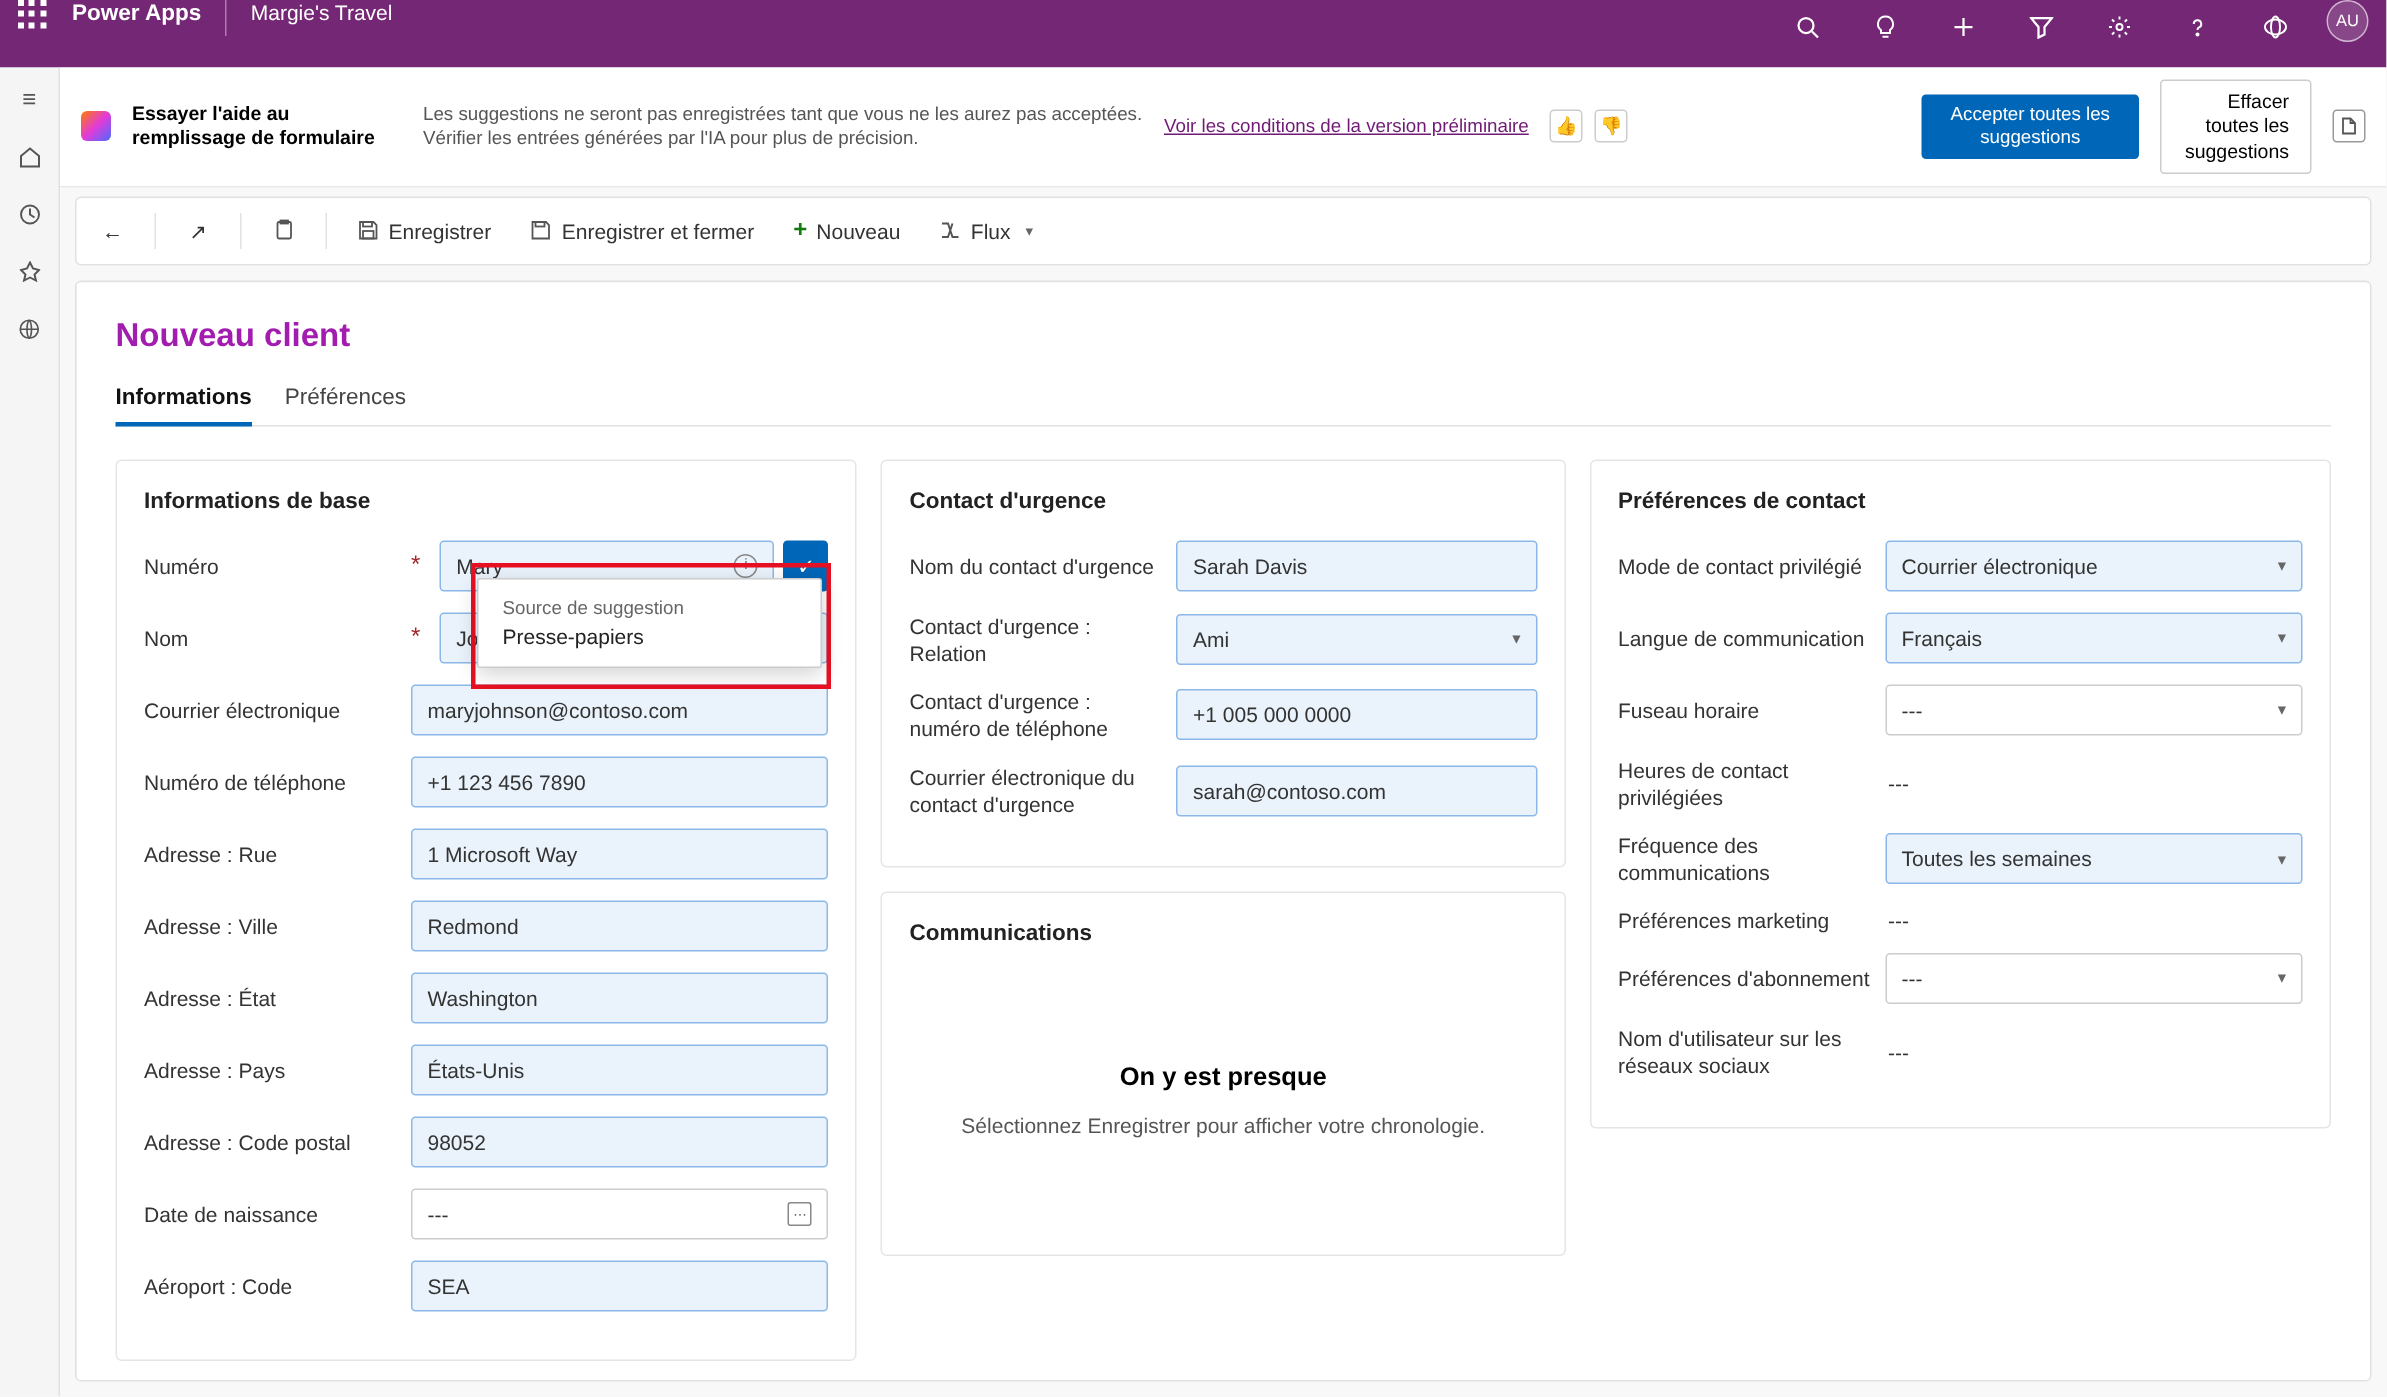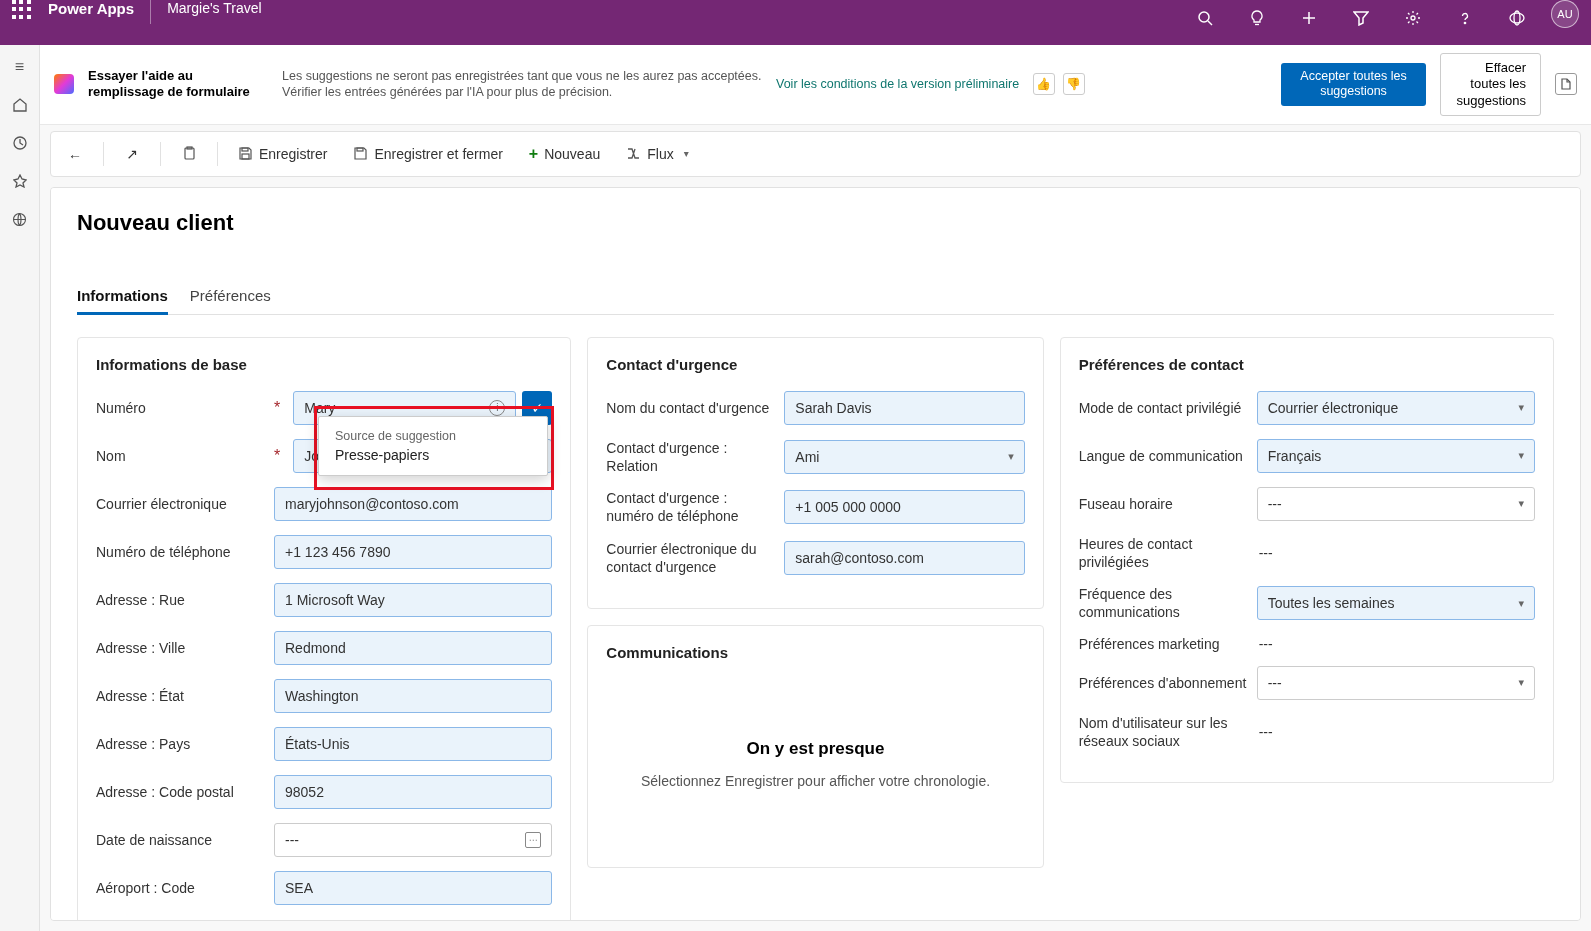--- a/index.html
+++ b/index.html
@@ -14,32 +14,32 @@
 .topbar .icn{width:36px;height:36px;display:flex;align-items:center;justify-content:center;cursor:pointer;font-size:16px}
 .topbar .avatar{width:28px;height:28px;border-radius:50%;border:1px solid rgba(255,255,255,.6);display:flex;align-items:center;justify-content:center;font-size:11px;background:rgba(255,255,255,.15)}
 .layout{display:flex;height:calc(100vh - 45px)}
 .siderail{width:40px;background:#f5f5f5;border-right:1px solid #e1e1e1;padding-top:10px;display:flex;flex-direction:column;align-items:center;gap:14px}
 .siderail .ri{width:24px;height:24px;display:flex;align-items:center;justify-content:center;cursor:pointer;color:#555;font-size:16px}
 .main{flex:1;background:#f8f8f8;display:flex;flex-direction:column;overflow:hidden}
 .aibar{display:flex;align-items:center;padding:8px 14px;background:#fff;border-bottom:1px solid #e8e8e8;gap:14px;font-size:12.5px}
 .aibar .aiicon{width:20px;height:20px;border-radius:4px;background:linear-gradient(135deg,#ff7b00,#e23bd8,#4b6bff)}
 .aibar .bold{font-weight:600;font-size:13px;max-width:180px;line-height:1.25}
 .aibar .desc{color:#555;max-width:480px;line-height:1.3}
-.aibar .link{color:#0f766e;cursor:pointer;line-height:1.3}
+.aibar .link{color:#701a75;text-decoration:underline;cursor:pointer;line-height:1.3}
 .aibar .thumbs{display:flex;gap:8px;color:#666}
 .aibar .thumbs span{cursor:pointer;width:22px;height:22px;border:1px solid #ccc;border-radius:3px;display:flex;align-items:center;justify-content:center;font-size:12px}
 .aibar .btn-primary{background:#0067b8;color:#fff;border:none;padding:6px 14px;border-radius:3px;cursor:pointer;font-size:12.5px;line-height:1.25;text-align:center;width:145px}
 .aibar .btn-secondary{background:#fff;border:1px solid #ccc;padding:6px 14px;border-radius:3px;cursor:pointer;font-size:13px;line-height:1.25;width:101px;text-align:right}
 .aibar .copimg{width:22px;height:22px;border:1px solid #999;border-radius:3px;display:flex;align-items:center;justify-content:center;cursor:pointer}
 .cmdbar{background:#fff;border:1px solid #e1e1e1;margin:6px 10px 0 10px;border-radius:4px;height:46px;display:flex;align-items:center;padding:0 10px;gap:14px;font-size:14px;color:#333}
 .cmdbar .cbtn{display:flex;align-items:center;gap:6px;cursor:pointer;padding:4px 6px}
 .cmdbar .cbtn.icon-only{width:28px;justify-content:center}
 .cmdbar .sep{width:1px;height:24px;background:#e1e1e1}
 .page{background:#fff;margin:10px;border:1px solid #e1e1e1;border-radius:4px;flex:1;overflow:auto;padding:22px 26px;position:relative}
-.page h1{font-size:22px;font-weight:600;color:#000000;margin-bottom:43px}
+.page h1{font-size:22px;font-weight:600;color:#a21caf;margin-bottom:12px}
 .tabs{display:flex;gap:22px;border-bottom:1px solid #e1e1e1;margin-bottom:22px}
 .tabs .tab{font-size:15px;padding:8px 0;color:#444;cursor:pointer}
 .tabs .tab.active{color:#111;font-weight:600;border-bottom:3px solid #0067b8;margin-bottom:-1px}
 .cols{display:flex;gap:16px;align-items:flex-start}
 .card{border:1px solid #e5e5e5;border-radius:4px;background:#fff;padding:18px;flex:1;min-width:0}
 .card h2{font-size:15px;font-weight:600;color:#222;margin-bottom:18px}
 .frow{display:flex;align-items:center;margin-bottom:14px;gap:10px;position:relative}
 .frow label{width:168px;font-size:14px;color:#333;flex-shrink:0}
 .frow .req{color:#a4262c;margin-right:3px}
 .inp{flex:1;height:34px;border:1px solid #8bb8e8;background:#eaf3fb;border-radius:3px;padding:0 10px;font-size:14px;color:#333;display:flex;align-items:center;position:relative}

